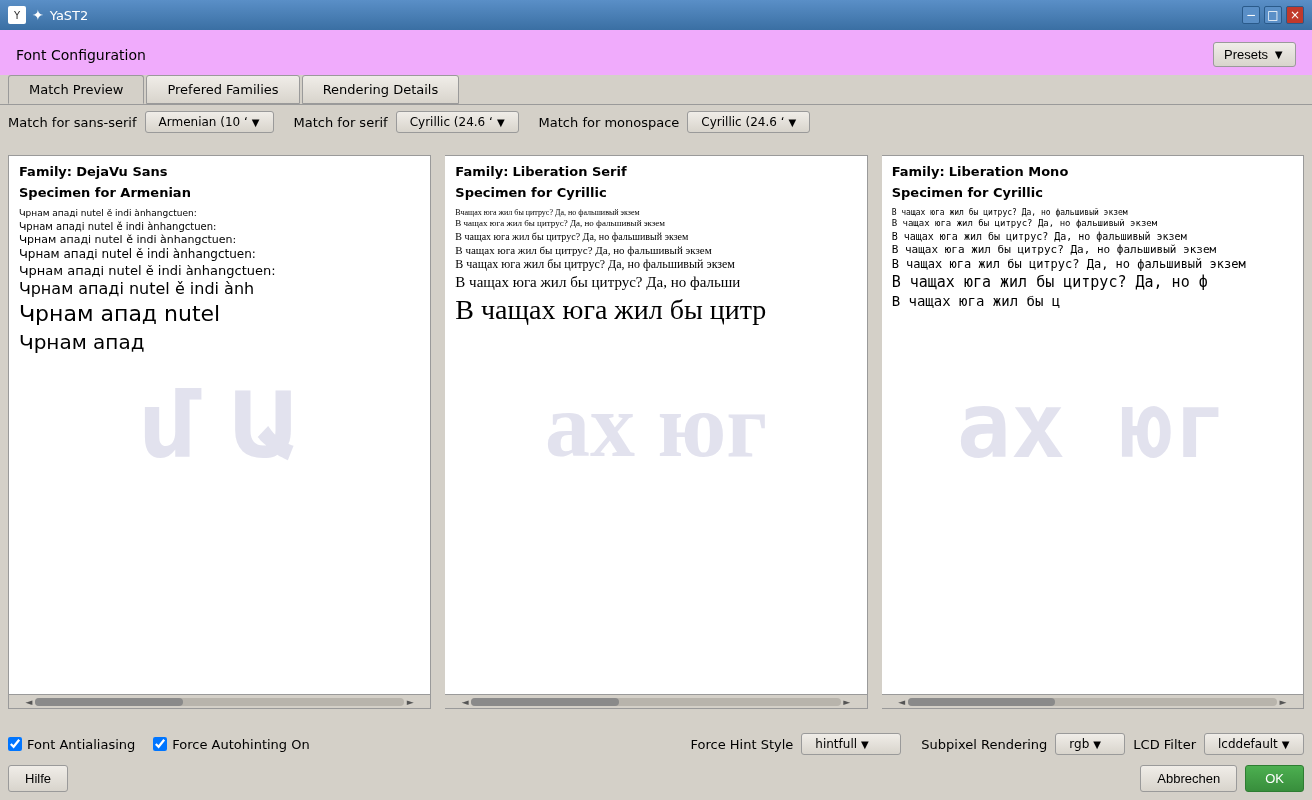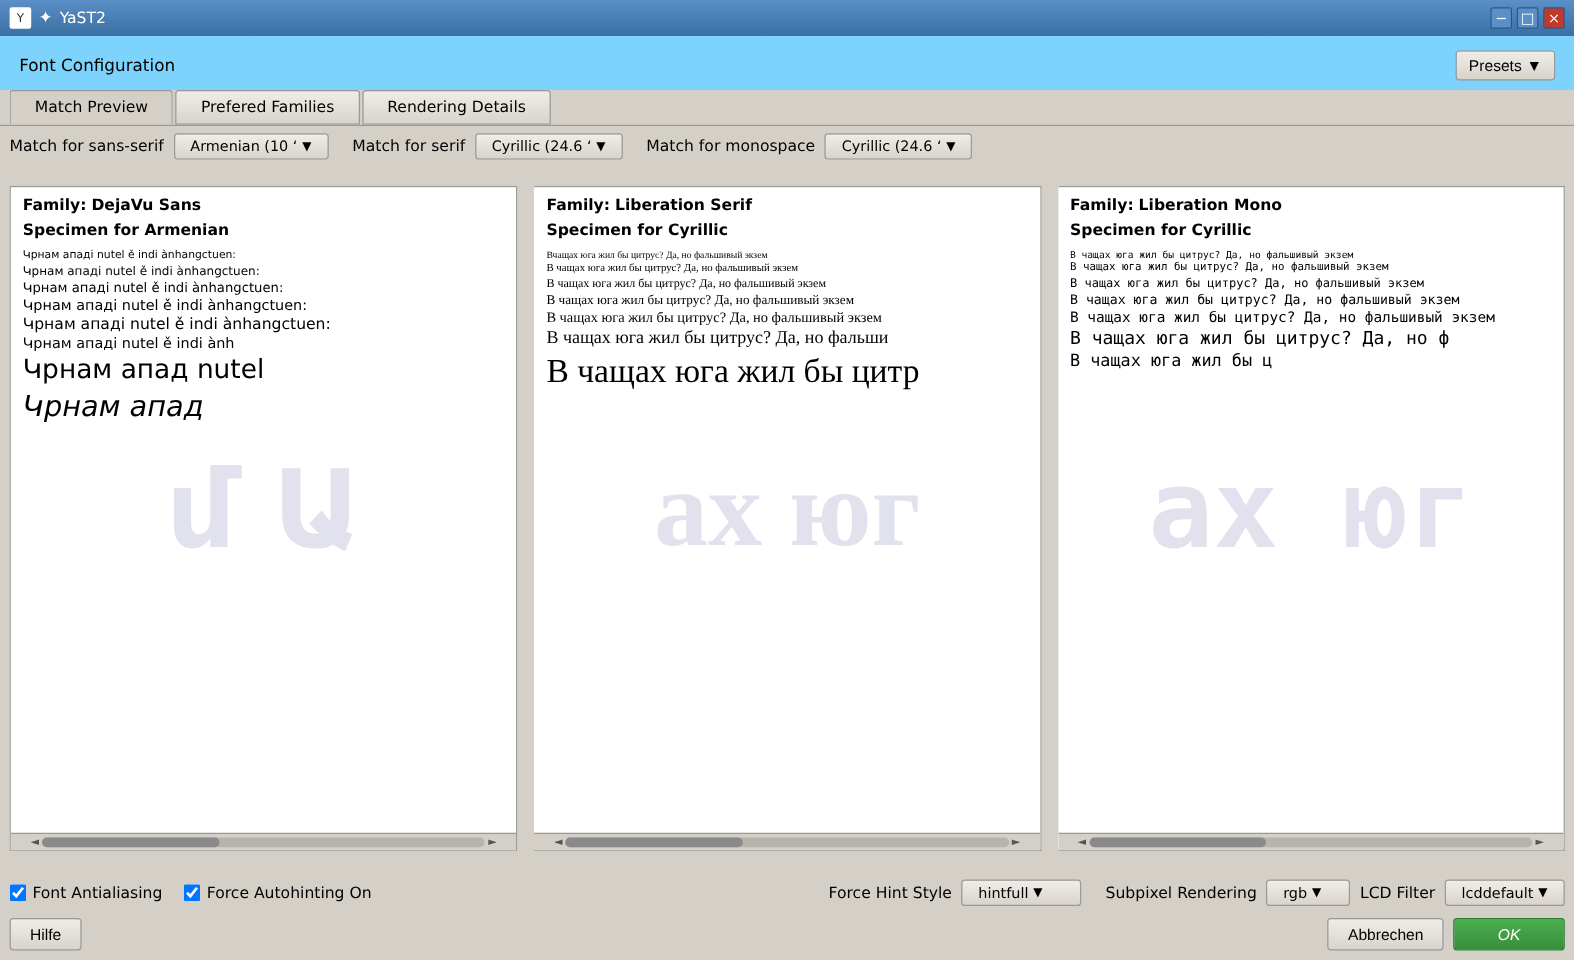--- a/index.html
+++ b/index.html
@@ -59,21 +59,21 @@
     
     .app-window {
       background: #d4d0c8;
       height: 770px;
       display: flex;
       flex-direction: column;
     }
 
     
     .header-bar {
-      background: #7dd3fc;
+      background: #f0abfc;
       padding: 12px 16px 8px;
       display: flex;
       align-items: center;
       justify-content: space-between;
     }
     .header-title {
       font-size: 14px;
       font-weight: normal;
       color: #000;
     }
@@ -290,22 +290,21 @@
       border: 1px solid #9a9a9a;
       border-radius: 3px;
       cursor: pointer;
       font-size: 13px;
       background: linear-gradient(to bottom, #f0ede8, #d8d4cc);
     }
     .btn-ok {
       background: linear-gradient(to bottom, #4caf50, #388e3c);
       color: white;
       border: 1px solid #2e7d32;
-      padding: 5px 36px;
-      font-style: italic;
+      padding: 5px 19px;
     }
     .btn-cancel {
       background: linear-gradient(to bottom, #f0ede8, #d8d4cc);
     }
   </style>
 </head>
 <body>
 
 <div class="titlebar">
   <div class="titlebar-left">
@@ -369,23 +368,23 @@
           <span>DejaVu Sans</span>
         </div>
         <div class="panel-specimen-title">Specimen for Armenian</div>
         <div class="watermark armenian-watermark" style="font-size:90px; color:rgba(160,160,200,0.3);">մ Ա</div>
         <div class="specimen-lines">
           <div class="specimen-line" style="font-size:9px;">Կрнам ападі ոutel ě indi ànhangctuen:</div>
           <div class="specimen-line" style="font-size:10px;">Կрнам ападі ոutel ě indi ànhangctuen:</div>
           <div class="specimen-line" style="font-size:11px;">Կрнам ападі ոutel ě indi ànhangctuen:</div>
           <div class="specimen-line" style="font-size:12px;">Կрнам ападі ոutel ě indi ànhangctuen:</div>
           <div class="specimen-line" style="font-size:13px;">Կрнам ападі ոutel ě indi ànhangctuen:</div>
-          <div class="specimen-line" style="font-size:12px;">Կрнам ападі ոutel ě indi ành</div>
+          <div class="specimen-line" style="font-size:16px;">Կрнам ападі ոutel ě indi ành</div>
           <div class="specimen-line" style="font-size:22px;">Կрнам апад ոutel</div>
-          <div class="specimen-line" style="font-size:24px;font-style:italic;">Կрнам апад</div>
+          <div class="specimen-line" style="font-size:20px;">Կрнам апад</div>
         </div>
       </div>
       <div class="panel-scrollbar">
         <span class="scroll-arrow">◄</span>
         <div class="scrollbar-track">
           <div class="scrollbar-thumb"></div>
         </div>
         <span class="scroll-arrow">►</span>
       </div>
     </div>

